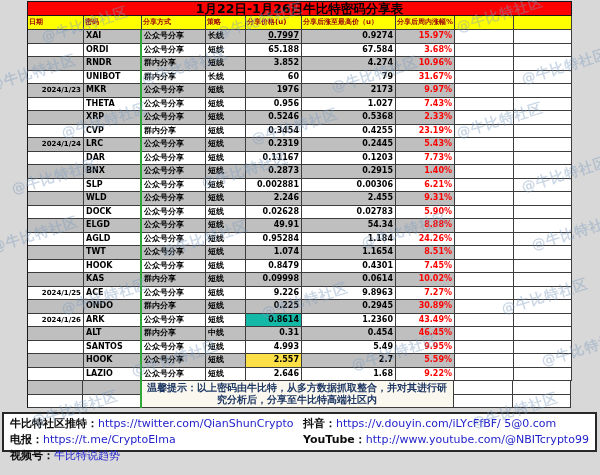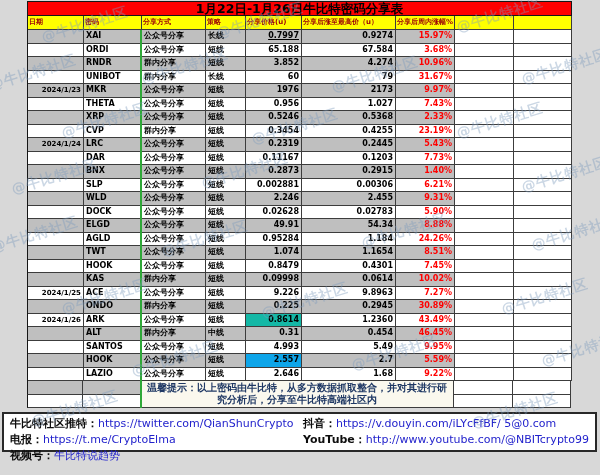--- a/index.html
+++ b/index.html
@@ -310,21 +310,21 @@
         <div class="cell bcell" style="background: rgb(255, 255, 255);">短线</div>
         <div class="cell bcell num" style="background: rgb(255, 255, 255);">4.993</div>
         <div class="cell bcell num" style="background: rgb(255, 255, 255);">5.49</div>
         <div class="cell bcell num gaintxt" style="background: rgb(255, 255, 255); color: rgb(255, 0, 0);">9.95%</div>
         <div class="cell bcell" style="background: rgb(255, 255, 255);"></div>
         <div class="cell bcell" style="background: rgb(255, 255, 255);"></div>
         <div class="cell bcell datecell" style="background: rgb(191, 191, 191);"></div>
         <div class="cell bcell" style="background: rgb(191, 191, 191);">HOOK</div>
         <div class="cell bcell" style="background: rgb(191, 191, 191);">公众号分享</div>
         <div class="cell bcell" style="background: rgb(191, 191, 191);">短线</div>
-        <div class="cell bcell num" style="background: #0ea5e9;">2.557</div>
+        <div class="cell bcell num" style="background: #fde047;">2.557</div>
         <div class="cell bcell num" style="background: rgb(191, 191, 191);">2.7</div>
         <div class="cell bcell num gaintxt" style="background: rgb(191, 191, 191); color: rgb(255, 0, 0);">5.59%</div>
         <div class="cell bcell" style="background: rgb(255, 255, 255);"></div>
         <div class="cell bcell" style="background: rgb(255, 255, 255);"></div>
         <div class="cell bcell datecell" style="background: rgb(255, 255, 255);"></div>
         <div class="cell bcell" style="background: rgb(255, 255, 255);">LAZIO</div>
         <div class="cell bcell" style="background: rgb(255, 255, 255);">公众号分享</div>
         <div class="cell bcell" style="background: rgb(255, 255, 255);">短线</div>
         <div class="cell bcell num" style="background: rgb(255, 255, 255);">2.646</div>
         <div class="cell bcell num" style="background: rgb(255, 255, 255);">1.68</div>

